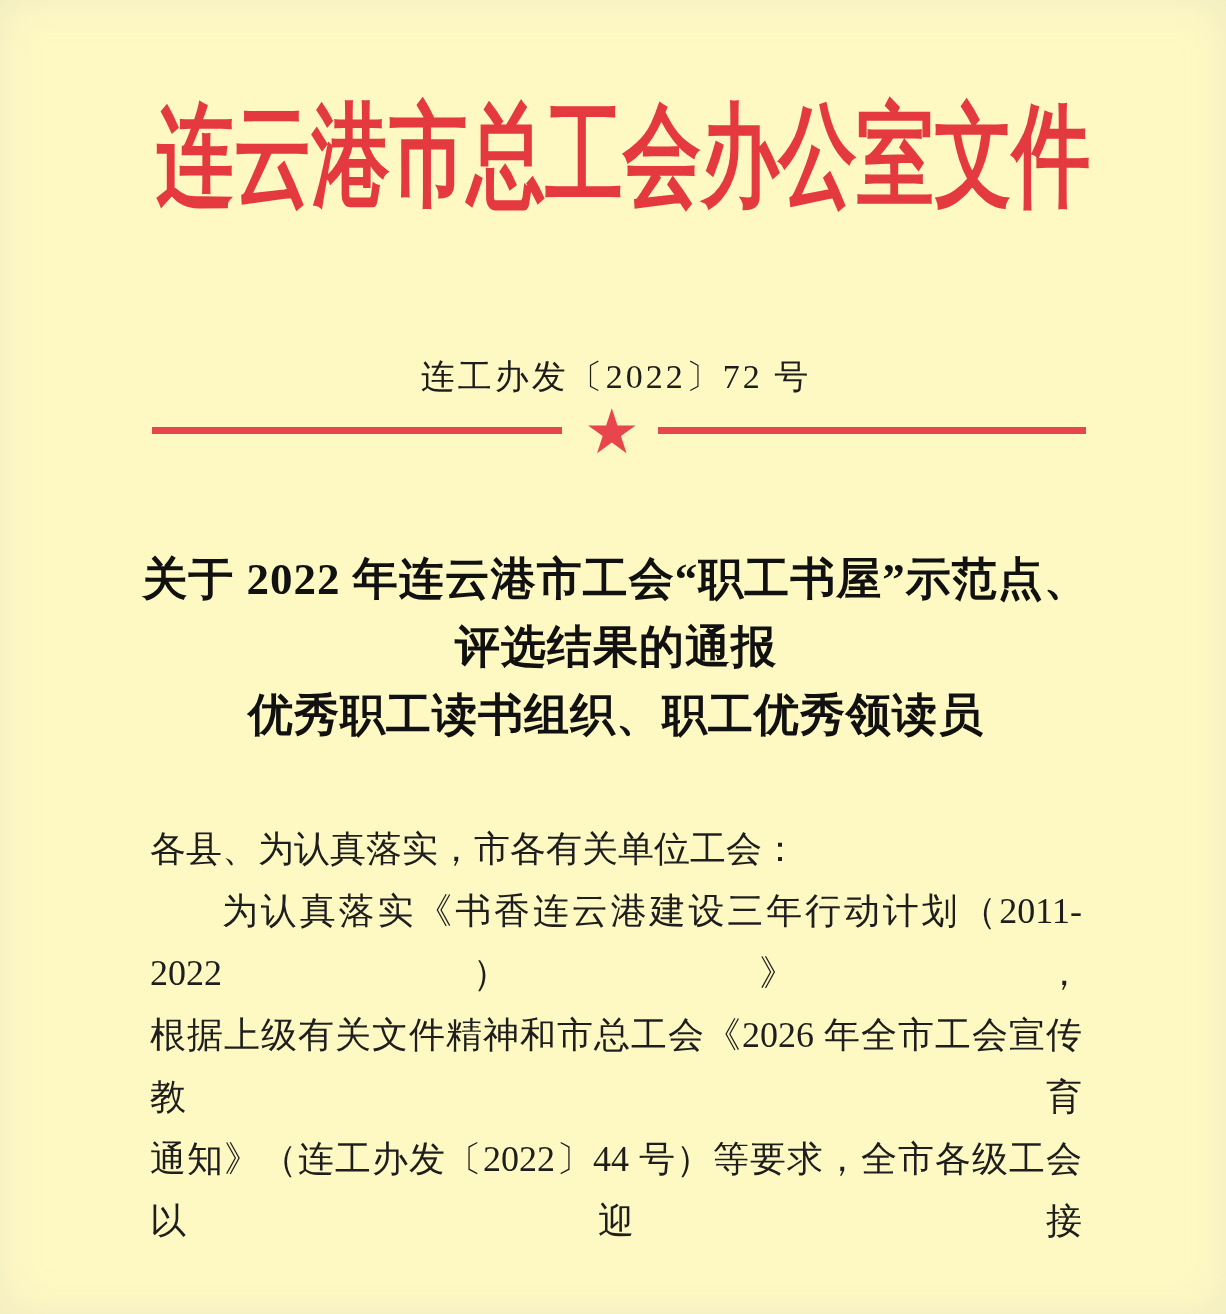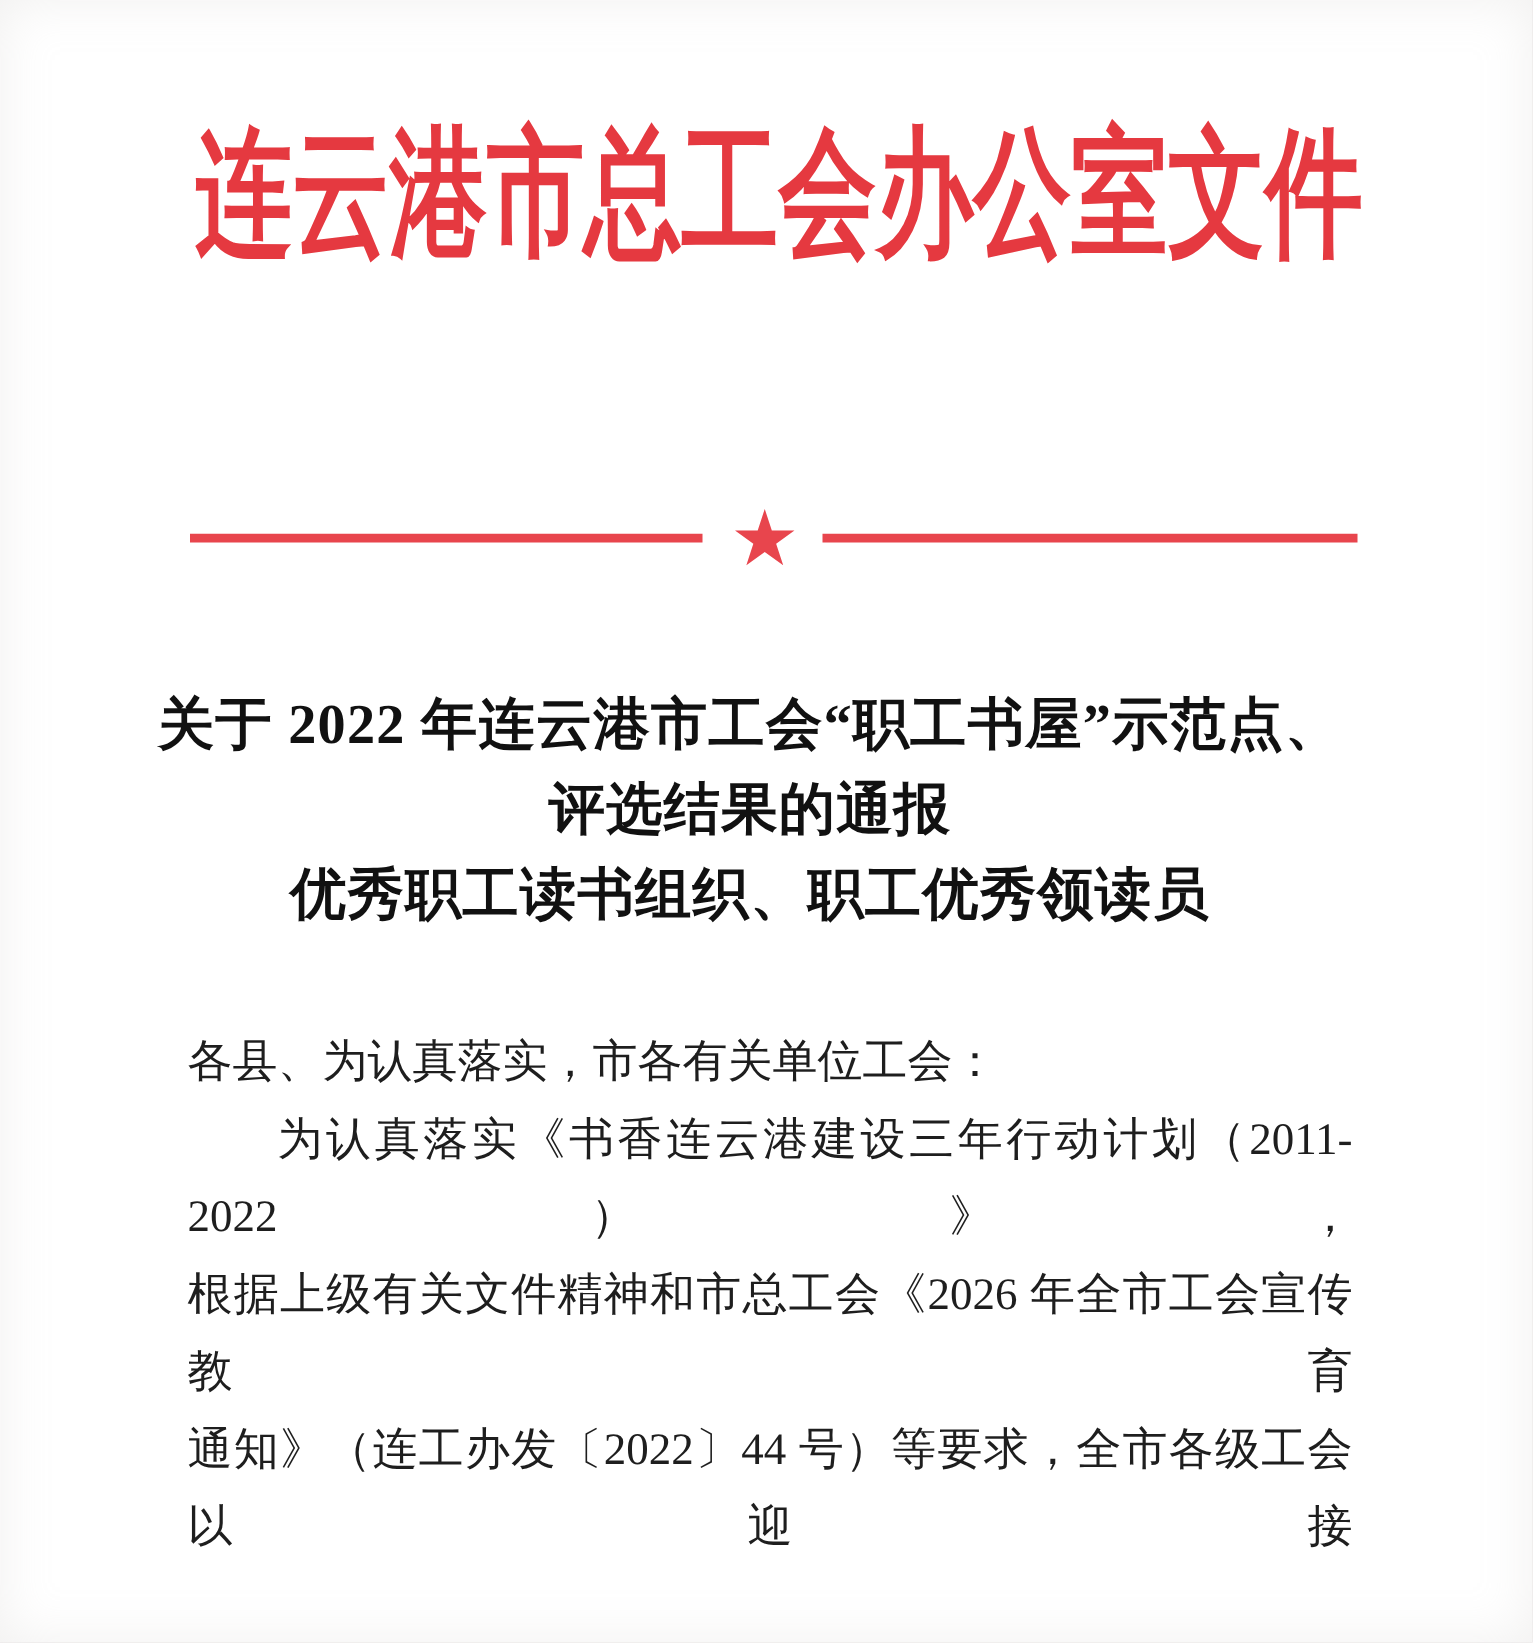--- a/index.html
+++ b/index.html
@@ -6,21 +6,21 @@
     margin: 0;
     padding: 0;
     background: #e9e7e6;
     font-family: "Liberation Serif", "DejaVu Serif", serif;
   }
   .page {
     position: relative;
     width: 1226px;
     height: 1314px;
     margin: 0 auto;
-    background: #ffffff;
+    background: #fef9c3;
     overflow: hidden;
     box-shadow: inset 0 0 40px rgba(200,195,190,0.25);
   }
   
   .masthead {
     position: absolute;
     top: 84px;
     left: 156px;
     font-size: 112px;
     line-height: 145px;
@@ -63,21 +63,21 @@
     font-size: 62px;
     line-height: 60px;
     color: #e8454d;
     margin: 0 18px 0 22px;
     transform: translateY(2px);
   }
   
   .doc-title {
     position: absolute;
     top: 545px;
-    left: 94px;
+    left: 110px;
     width: 1012px;
     text-align: center;
     font-size: 45px;
     line-height: 68px;
     font-weight: 700;
     letter-spacing: 1px;
     color: #111111;
   }
   
   .doc-body {
@@ -101,20 +101,21 @@
     text-indent: 72px;
   }
 </style>
 </head>
 <body>
 
 <div class="page">
 
   <div class="masthead">连云港市总工会办公室文件</div>
 
+  <div class="doc-number">连工办发〔2022〕72 号</div>
 
   <div class="divider">
     <span class="bar left"></span>
     <span class="star">★</span>
     <span class="bar right"></span>
   </div>
 
   <div class="doc-title">
     <div>关于 2022 年连云港市工会“职工书屋”示范点、</div>
     <div>评选结果的通报</div>

